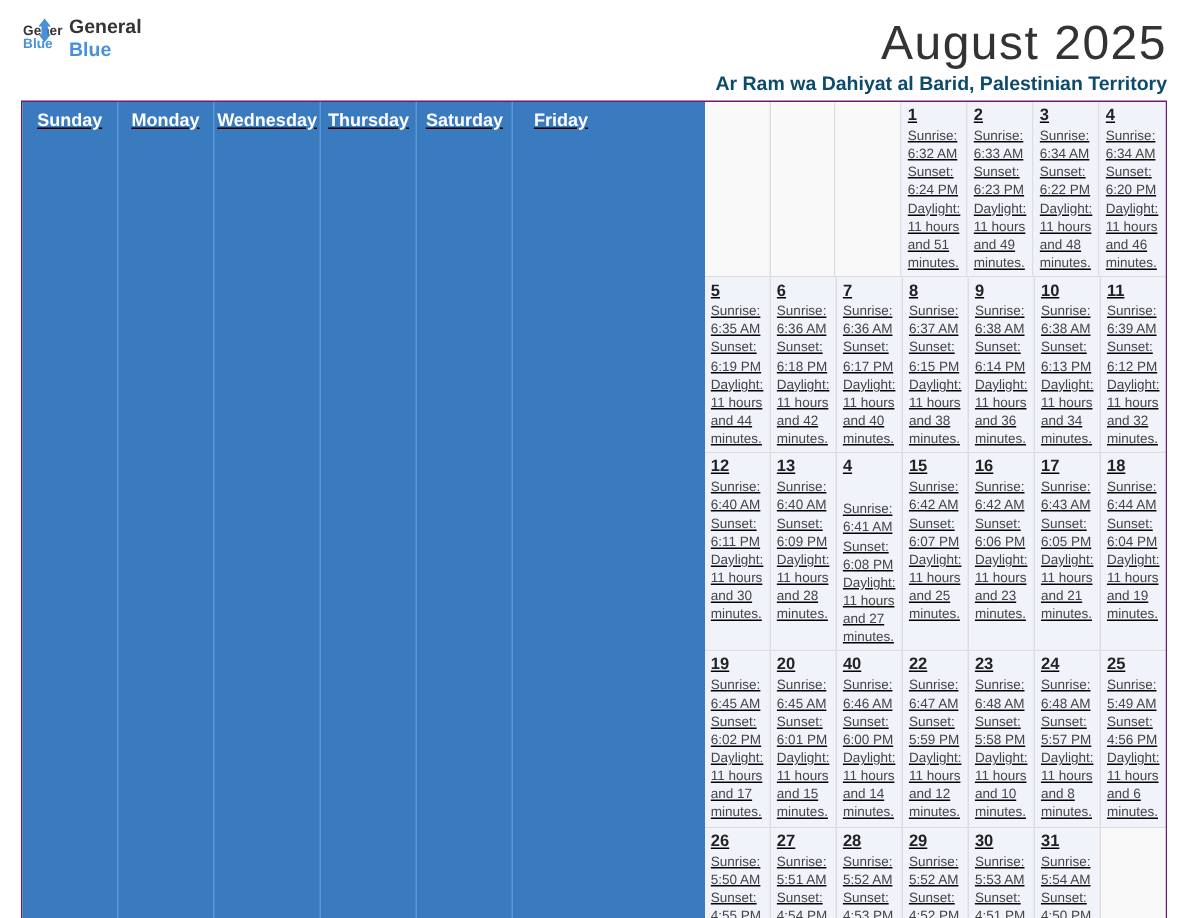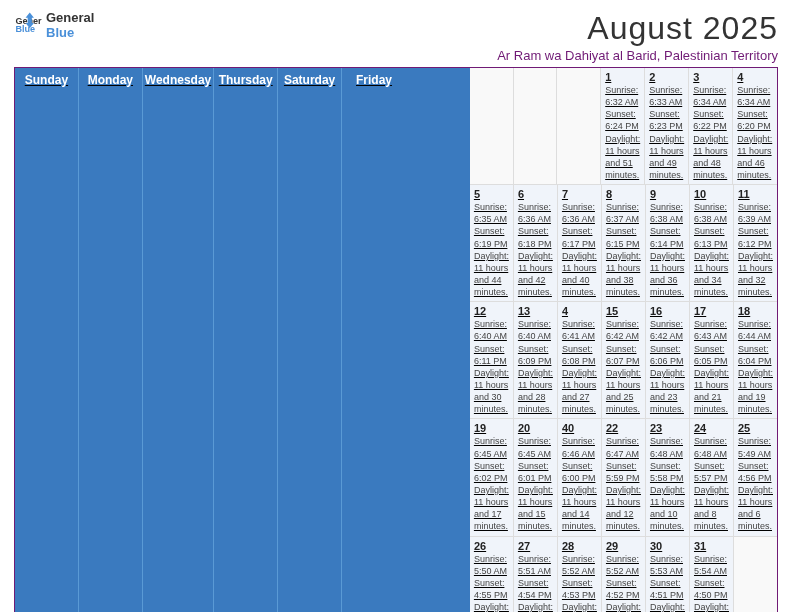--- a/index.html
+++ b/index.html
@@ -37,22 +37,23 @@
       text-align: right;
     }
     .month-title {
       font-size: 32px;
       color: #333;
       font-weight: 300;
       letter-spacing: 1px;
     }
     .subtitle {
       font-size: 13px;
-      color: #701a75;
+      color: #0c4a6e;
       margin-top: 1px;
+      font-weight: bold;
     }
     .calendar {
       flex: 1;
       display: flex;
       border: 1px solid #701a75;
       text-decoration: underline;
     }
     .cal-header-row {
       display: grid;
       grid-template-columns: repeat(7, 1fr);
@@ -243,21 +244,21 @@
           </div>
           <div class="cal-cell shaded">
             <div class="day-num">13</div>
             <div class="day-info" style="white-space: pre-line;">Sunrise: 6:40 AM
 Sunset: 6:09 PM
 Daylight: 11 hours
 and 28 minutes.</div>
           </div>
           <div class="cal-cell shaded">
             <div class="day-num">4</div>
-            <div class="day-info" style="white-space: pre-line;">Sunrise: 6:41 AM
+            <div class="day-info" style="white-space: pre-line; margin-top: 15px;">Sunrise: 6:41 AM
 Sunset: 6:08 PM
 Daylight: 11 hours
 and 27 minutes.</div>
           </div>
           <div class="cal-cell shaded">
             <div class="day-num">15</div>
             <div class="day-info" style="white-space: pre-line;">Sunrise: 6:42 AM
 Sunset: 6:07 PM
 Daylight: 11 hours
 and 25 minutes.</div>

